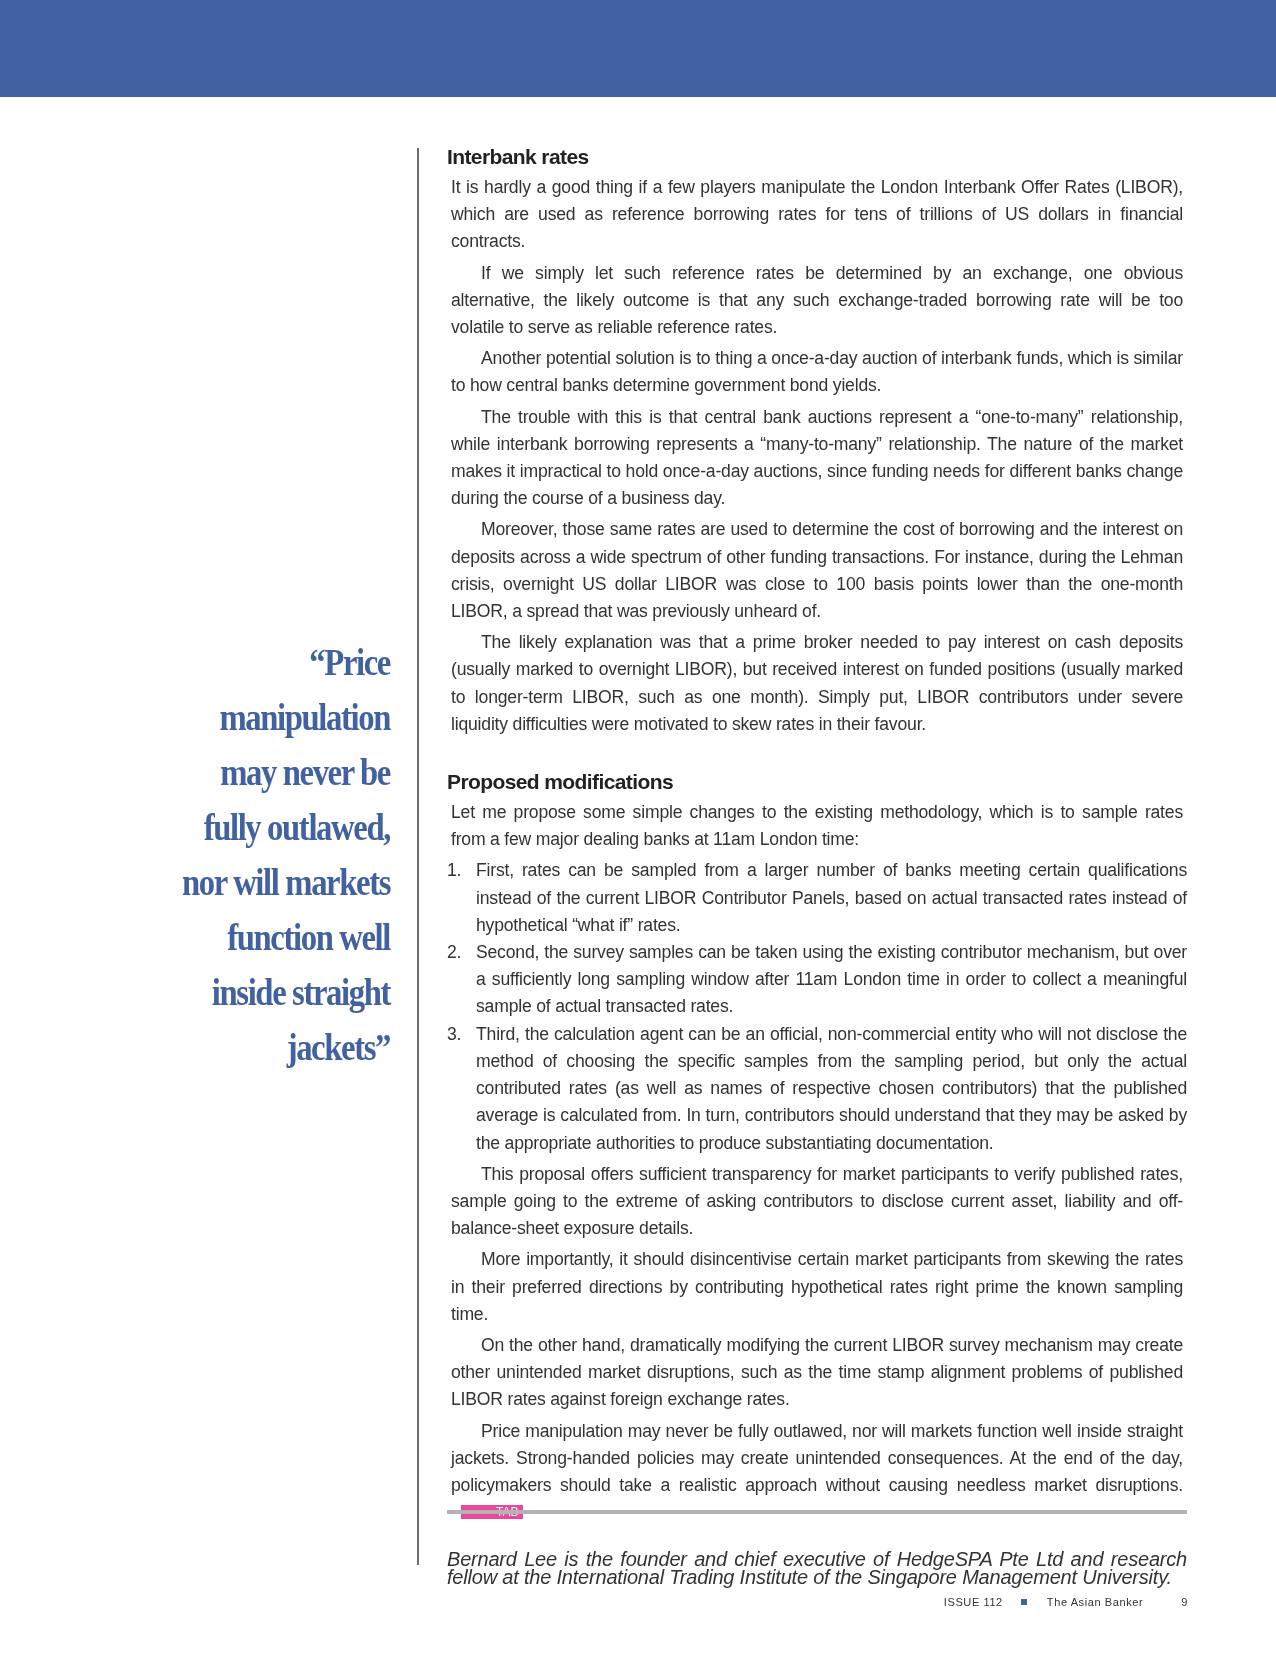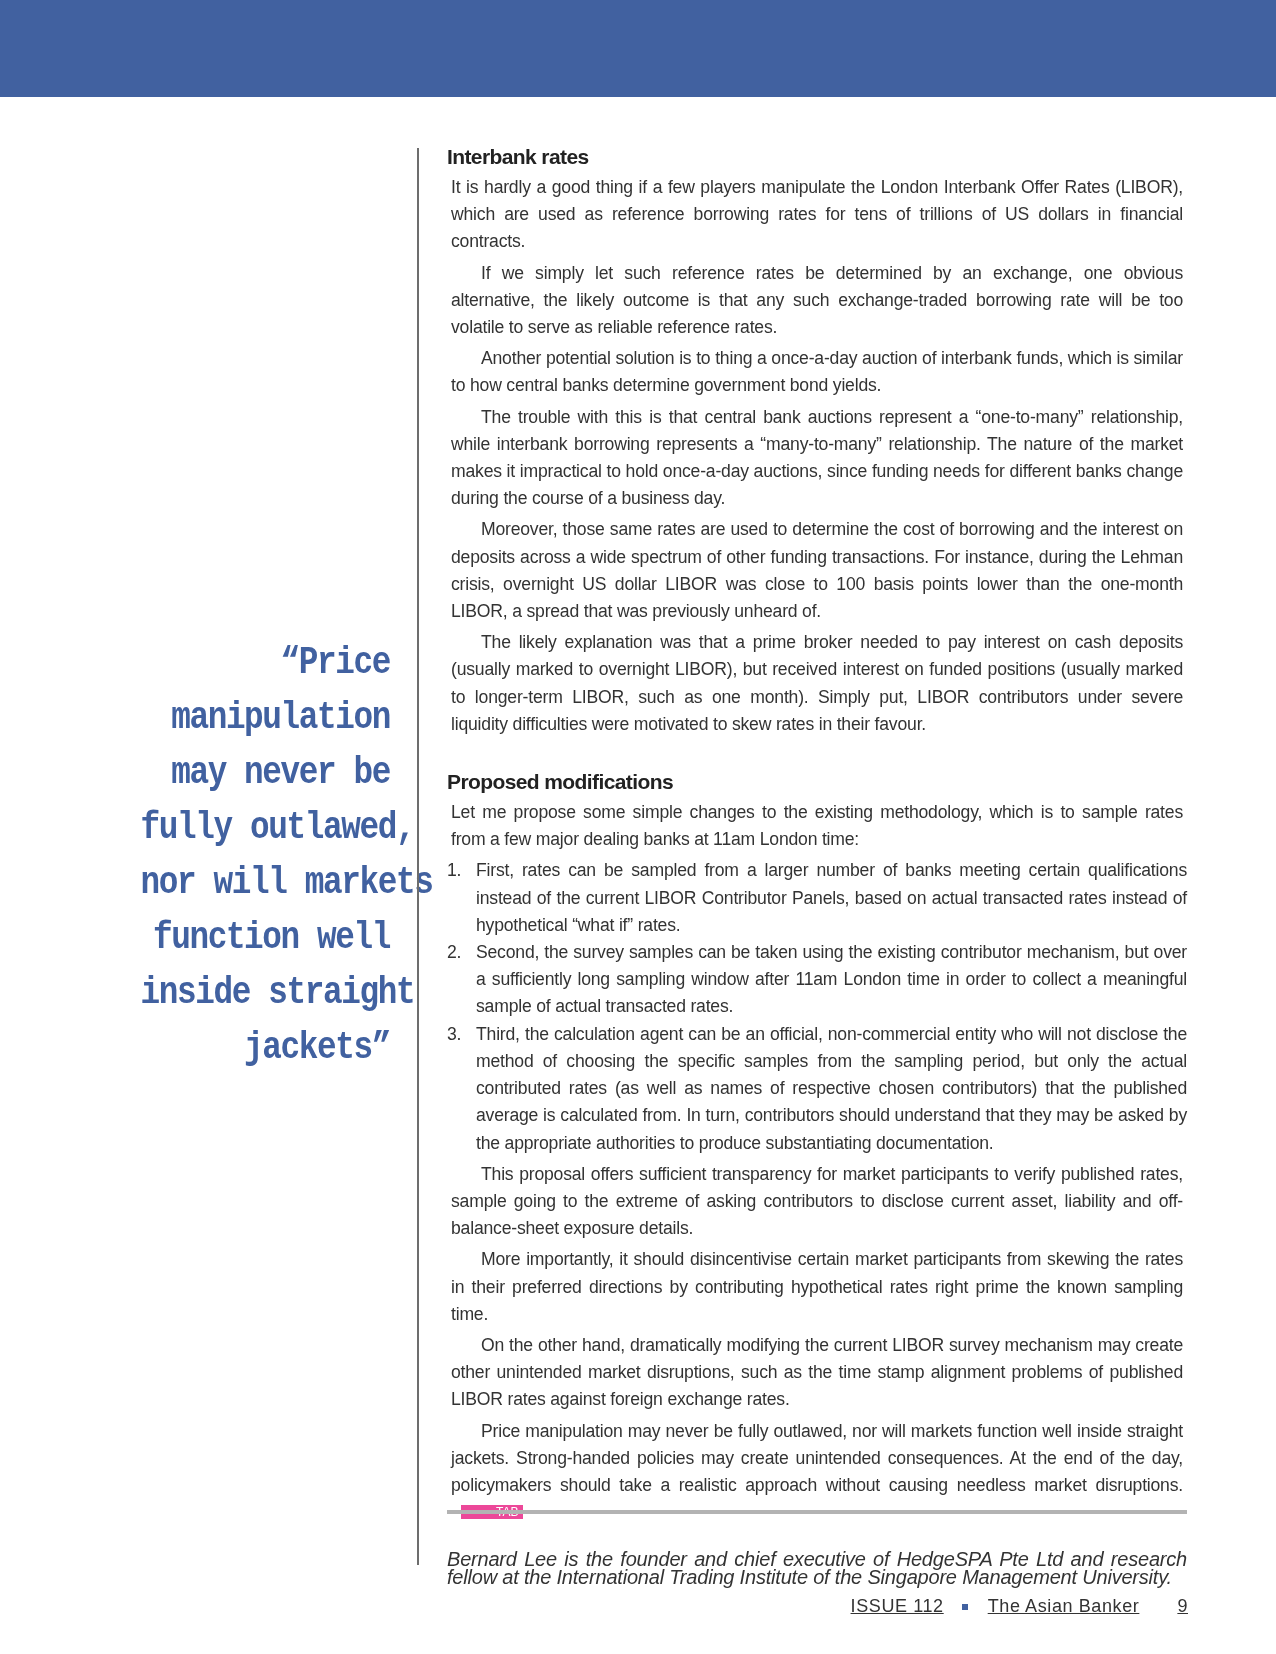--- a/index.html
+++ b/index.html
@@ -2,42 +2,42 @@
 <html><head>
   <meta charset="utf-8">
   <style>
     html, body { margin: 0; padding: 0; background: #ffffff; }
     body { width: 1276px; height: 1654px; position: relative; overflow: hidden;
            font-family: "Liberation Sans", sans-serif; color: #2b2b2b; }
     .top-band { position: absolute; left: 0; top: 0; width: 1276px; height: 97px; background: #4161a0; }
     .vrule { position: absolute; left: 417px; top: 148px; width: 2px; height: 1417px; background: #6d6d6d; }
 
     .pullquote { position: absolute; left: 100px; top: 635px; width: 290px; text-align: right;
-                 font-family: Liberation Mono, monospace; font-weight: bold; color: #4161a0;
+                 font-family: Liberation Serif, serif; font-weight: bold; color: #4161a0;
                  font-size: 38px; line-height: 55px; letter-spacing: -1.6px; }
     .pullquote span { display: block; white-space: nowrap; transform: scaleX(0.86); transform-origin: right center; }
 
     .article { position: absolute; left: 447px; top: 143px; width: 740px; }
     .section-heading { font-family: "Liberation Sans", sans-serif; font-weight: bold; font-size: 21px;
                        color: #222; margin: 0; line-height: 27px; letter-spacing: -0.6px; }
     .para { margin: 4px; font-size: 17.6px; line-height: 27.2px; text-align: justify; color: #333;
             letter-spacing: -0.2px; font-family: "Liberation Sans Narrow", "Liberation Sans", sans-serif; }
     .para.indent { text-indent: 30px; }
     .gap { height: 26px; }
     ol.numbered { margin: 0; padding: 0; list-style: none; }
     ol.numbered li { position: relative; padding-left: 29px; font-size: 17.6px; line-height: 27.2px;
                      text-align: justify; color: #333; letter-spacing: -0.2px; }
     ol.numbered li .num { position: absolute; left: 0; top: 0; }
     .tab-badge { display: inline-block; background: #ec4899; color: #fff; font-size: 12px; line-height: 14px;
                  padding: 0 5px; margin-left: 10px; vertical-align: 2px; letter-spacing: 0; }
     .hr { position: absolute; left: 447px; top: 1510px; width: 740px; height: 4px; background: #b3b3b3; }
     .bio { position: absolute; left: 447px; top: 1530px; width: 740px; font-style: italic;
            font-size: 20px; line-height: 18px; color: #333; text-align: justify; letter-spacing: -0.2px; }
-    .footer { position: absolute; right: 88px; top: 1596px; font-size: 18px; color: #333;
-              display: flex; align-items: center; letter-spacing: 0.6px; text-decoration: underline; }
+    .footer { position: absolute; right: 88px; top: 1596px; font-size: 11px; color: #333;
+              display: flex; align-items: center; letter-spacing: 0.6px; }
     .footer .sq { display: inline-block; width: 6px; height: 6px; background: #4161a0; margin: 0 20px 0 18px; }
     .footer .page { margin-left: 38px; }
   </style>
 </head>
 <body>
 
 <div class="top-band"></div>
 
 <div class="pullquote">
   <span>“Price</span>

